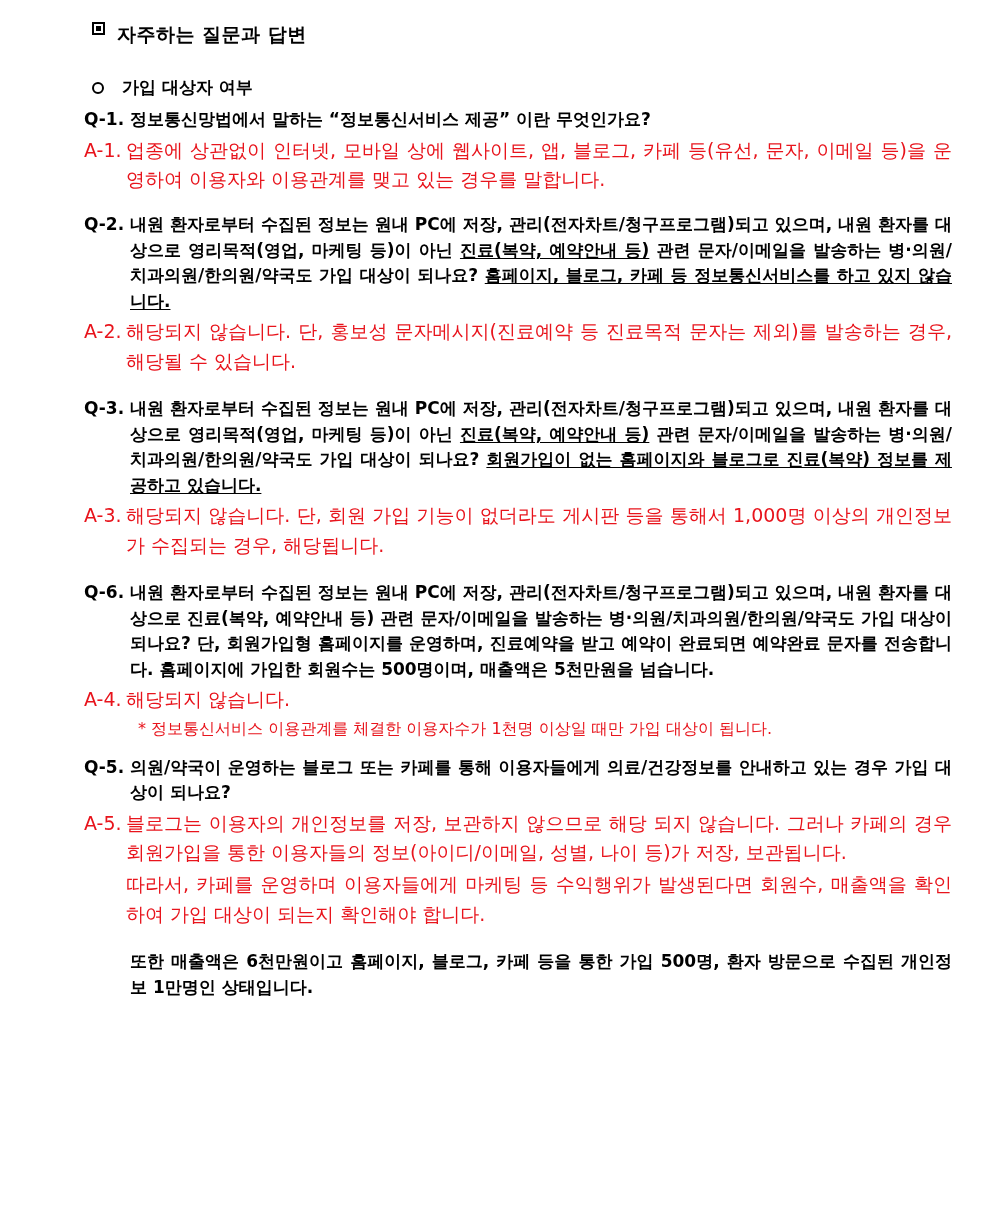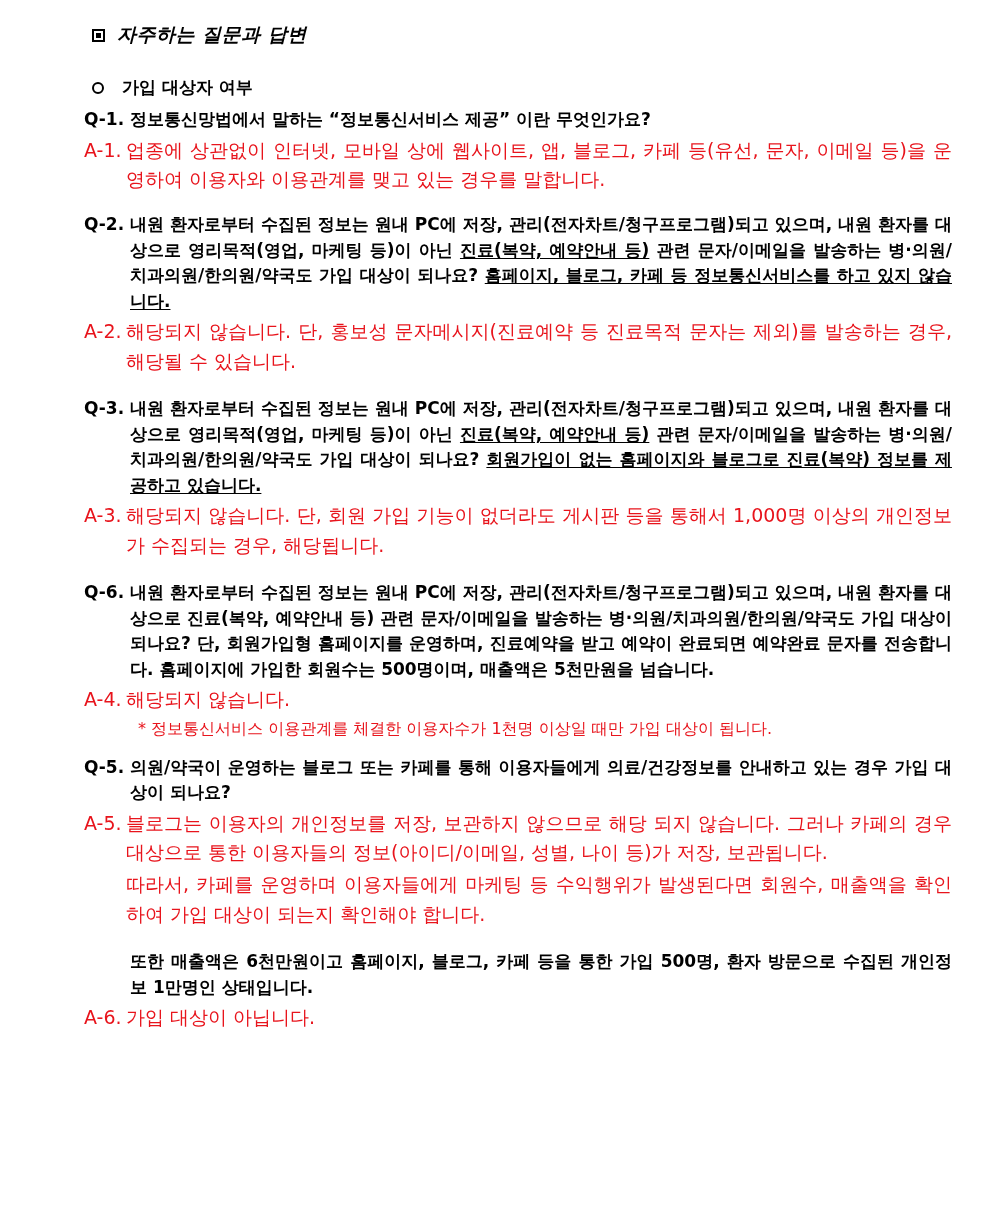--- a/index.html
+++ b/index.html
@@ -22,23 +22,22 @@
     position: relative;
   }
 
   
   .doc-title {
     font-size: 19px;
     font-weight: bold;
     letter-spacing: 0.5px;
     margin: 4px 0 28px 8px;
     display: flex;
-    align-items: center;
+    align-items: flex-start;
     gap: 12px;
-    font-style: italic;
   }
   .bullet-square {
     display: inline-block;
     width: 13px;
     height: 13px;
     border: 2px solid #000;
     position: relative;
     box-sizing: border-box;
   }
   .bullet-square::after {
@@ -178,32 +177,28 @@
     <div class="note-line">* 정보통신서비스 이용관계를 체결한 이용자수가 1천명 이상일 때만 가입 대상이 됩니다.</div>
   </div>
 
   <div class="qa-block">
     <div class="q-row">
       <span class="q-label">Q-5.</span>
       <span class="q-text">의원/약국이 운영하는 블로그 또는 카페를 통해 이용자들에게 의료/건강정보를 안내하고 있는 경우 가입 대상이 되나요?</span>
     </div>
     <div class="a-row">
       <span class="a-label">A-5.</span>
-      <span class="a-text">블로그는 이용자의 개인정보를 저장, 보관하지 않으므로 해당 되지 않습니다. 그러나 카페의 경우 대상으로 통한 이용자들의 정보(아이디/이메일, 성별, 나이 등)가 저장, 보관됩니다.</span>
+      <span class="a-text">블로그는 이용자의 개인정보를 저장, 보관하지 않으므로 해당 되지 않습니다. 그러나 카페의 경우 회원가입을 통한 이용자들의 정보(아이디/이메일, 성별, 나이 등)가 저장, 보관됩니다.</span>
     </div>
     <div class="a-row">
       <span class="a-label"></span>
       <span class="a-text">따라서, 카페를 운영하며 이용자들에게 마케팅 등 수익행위가 발생된다면 회원수, 매출액을 확인하여 가입 대상이 되는지 확인해야 합니다.</span>
     </div>
   </div>
 
   <div class="qa-block">
     <div class="q-row">
       <span class="q-label"></span>
       <span class="q-text">또한 매출액은 6천만원이고 홈페이지, 블로그, 카페 등을 통한 가입 500명, 환자 방문으로 수집된 개인정보 1만명인 상태입니다.</span>
     </div>
-    <div class="a-row">
-      <span class="a-label">A-6.</span>
-      <span class="a-text">가입 대상이 아닙니다.</span>
-    </div>
   </div>
 
 </div>
 
 </body></html>

